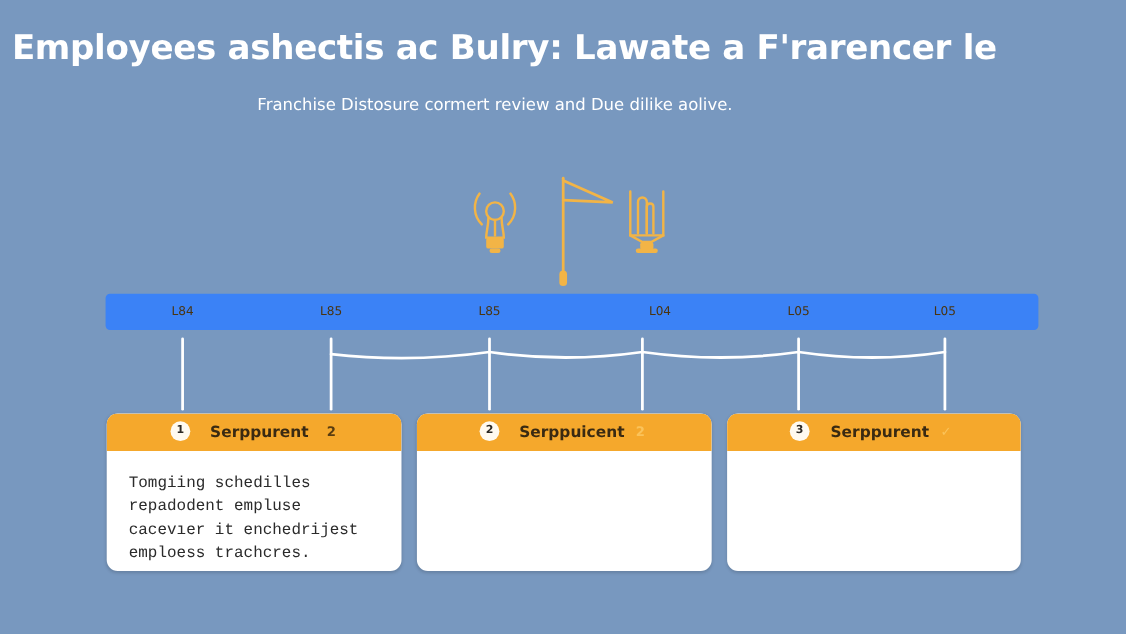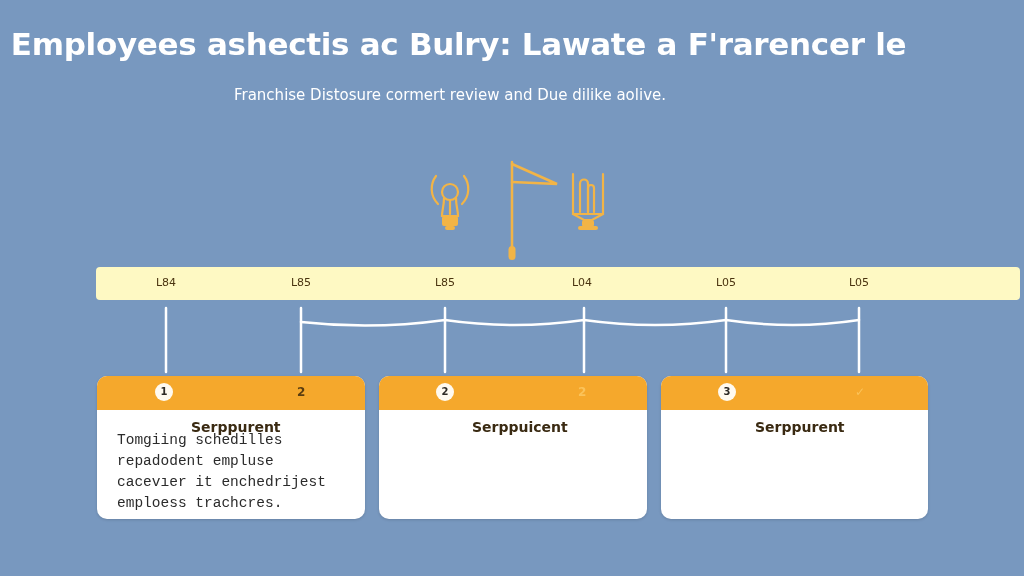--- a/index.html
+++ b/index.html
@@ -15,43 +15,43 @@
     font-family: "DejaVu Sans", sans-serif;
     font-weight: bold; font-size: 31px; letter-spacing: -0.3px;
   }
   .subtitle {
     position: absolute; left: 0; top: 86px; width: 900px;
     text-align: center; color: #ffffff; font-size: 15px;
   }
   .icons { position: absolute; left: 0; top: 0; width: 1024px; height: 576px; pointer-events: none; }
   .icons svg { position: absolute; }
   .timeline-bar {
-    position: absolute; left: 96px; top: 267px; width: 924px; height: 33px;
-    background: #fef9c3; border-radius: 4px;
+    position: absolute; left: 96px; top: 267px; width: 848px; height: 33px;
+    background: #3b82f6; border-radius: 4px;
   }
   .tick-label {
     position: absolute; top: 9px; font-size: 11px; color: #4a3410;
     transform: translateX(-50%); font-family: "DejaVu Sans", sans-serif;
   }
   .connectors { position: absolute; left: 0; top: 0; }
   .card {
     position: absolute; top: 376px; height: 143px; background: #ffffff;
     border-radius: 10px; overflow: hidden;
     box-shadow: 0 1px 3px rgba(0,0,0,0.15);
   }
   .card-header {
     height: 34px; background: #f5a82c; position: relative;
   }
   .card-num {
     position: absolute; top: 7px; width: 18px; height: 18px; border-radius: 50%;
     background: #fffaf0; color: #2d2a26; font-size: 10px; font-weight: bold;
     text-align: center; line-height: 18px;
   }
   .card-title {
-    position: absolute; top: 9px; font-size: 14px; font-weight: bold; color: #3a2a12; margin-top: 34px;
+    position: absolute; top: 9px; font-size: 14px; font-weight: bold; color: #3a2a12;
   }
   .card-badge {
     position: absolute; top: 9px; font-size: 12px; font-weight: bold;
   }
   .card-body {
     padding: 20px 18px 0 20px; font-size: 14.5px; line-height: 21px; color: #2b2b2b;
     font-family: Liberation Mono, monospace;
   }
 </style>
 </head>
@@ -88,21 +88,21 @@
     </g>
     <rect x="14" y="50" width="12" height="7" rx="2" fill="#f2b446"></rect>
     <rect x="10" y="56" width="20" height="4" rx="2" fill="#f2b446"></rect>
   </svg>
 </div>
 
 <div class="timeline-bar">
   <span class="tick-label" style="left:70px">L84</span>
   <span class="tick-label" style="left:205px">L85</span>
   <span class="tick-label" style="left:349px">L85</span>
-  <span class="tick-label" style="left:486px">L04</span>
+  <span class="tick-label" style="left:504px">L04</span>
   <span class="tick-label" style="left:630px">L05</span>
   <span class="tick-label" style="left:763px">L05</span>
 </div>
 
 <svg class="connectors" width="1024" height="576">
   <g stroke="#ffffff" stroke-width="2.5" fill="none" stroke-linecap="round">
     <line x1="166" y1="308" x2="166" y2="372"></line>
     <line x1="301" y1="308" x2="301" y2="372"></line>
     <line x1="445" y1="308" x2="445" y2="372"></line>
     <line x1="584" y1="308" x2="584" y2="372"></line>

